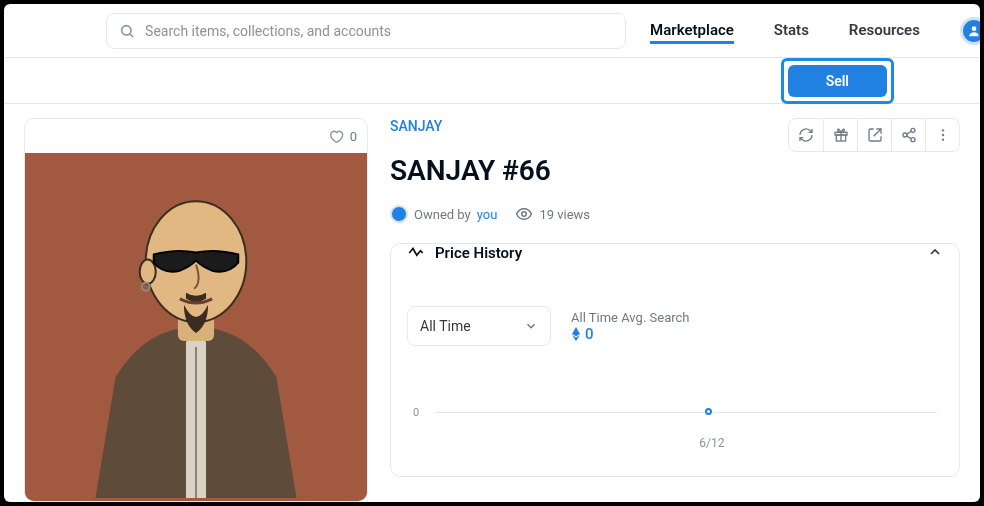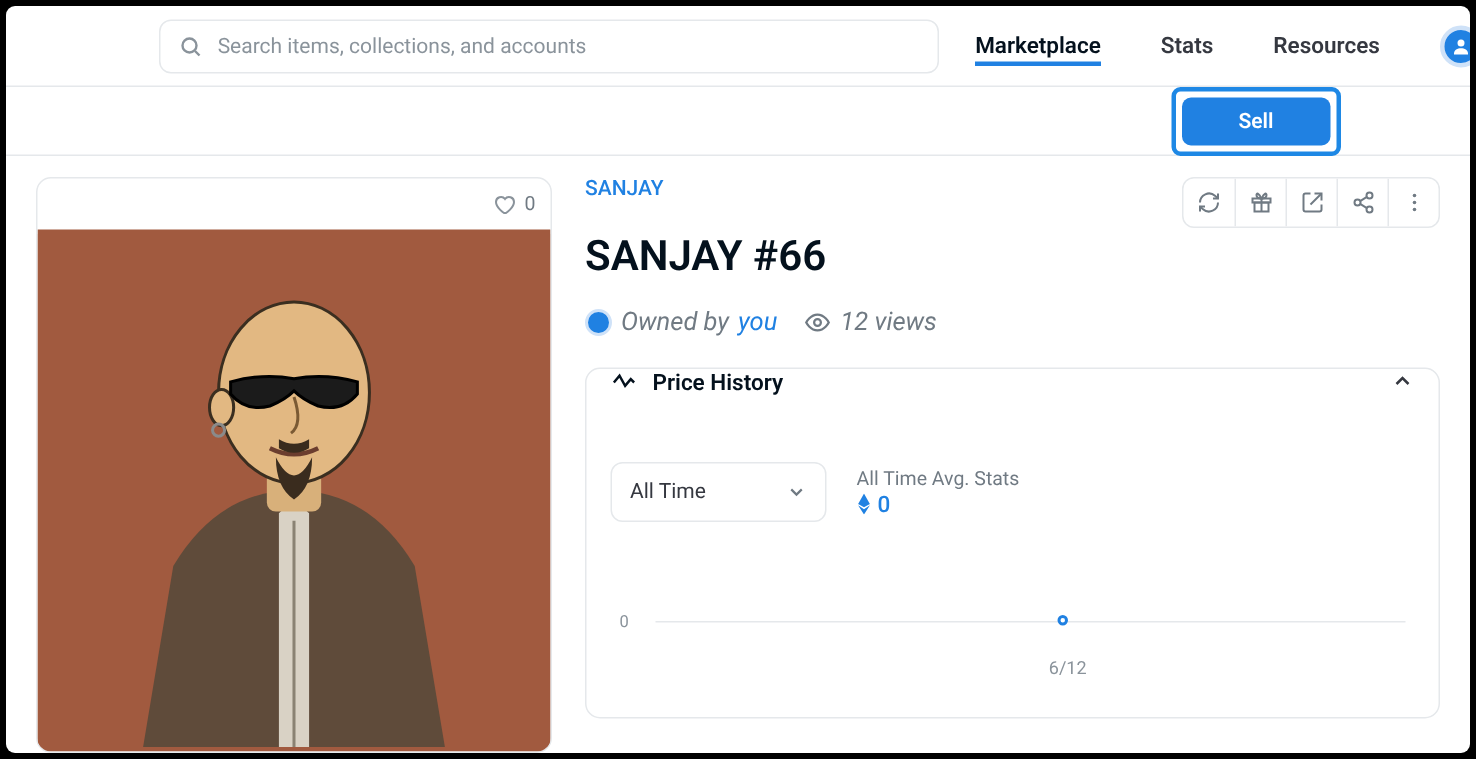--- a/index.html
+++ b/index.html
@@ -26,21 +26,21 @@
   .nft-card-head { height: 34px; display:flex; align-items:center; justify-content:flex-end; padding:0 10px; gap:6px; color:#707a83; font-size:13px; }
   .nft-img { flex:1; background:#a15a3f; position:relative; overflow:hidden; }
   
   .right { flex:1; display:flex; flex-direction:column; min-width:0; }
   .row-top { display:flex; align-items:flex-start; }
   .collection { color:#2081e2; font-size:14px; font-weight:500; margin-bottom:20px; cursor:pointer; }
   .title { font-size:28px; font-weight:600; color:#04111d; margin-bottom:18px; }
   .actions { margin-left:auto; display:flex; border:1px solid #e5e8eb; border-radius:8px; overflow:hidden; }
   .actions .ab { width:34px; height:32px; display:flex; align-items:center; justify-content:center; border-left:1px solid #e5e8eb; color:#707a83; cursor:pointer; }
   .actions .ab:first-child { border-left:0; }
-  .owner-row { display:flex; align-items:flex-end; gap:18px; font-size:17px; color:#707a83; margin-bottom:20px;font-style:italic; }
+  .owner-row { display:flex; align-items:flex-end; gap:18px; font-size:13px; color:#707a83; margin-bottom:20px; }
   .owner-row .chip { display:flex; align-items:center; gap:6px; }
   .owner-row .you { color:#2081e2; cursor:pointer; }
   .mini-avatar { width:18px; height:18px; border-radius:50%; background:#2081e2; border:2px solid #cfe2f8; display:inline-block; }
   
   .panel { border:1px solid #e5e8eb; border-radius:10px; overflow:hidden; }
   .panel-head { height:46px; display:flex; align-items:flex-start; padding:0 16px; font-size:15px; font-weight:600; color:#04111d; gap:10px; cursor:pointer; }
   .panel-head .chev { margin-left:auto; color:#353840; }
   .panel-body { padding: 16px 16px 8px 16px; }
   .filter-row { display:flex; align-items:center; gap:20px; margin-bottom:12px; }
   .select { width:144px; height:40px; border:1px solid #e5e8eb; border-radius:8px; display:flex; align-items:center; justify-content:space-between; padding:0 12px; font-size:14px; color:#353840; cursor:pointer; }
@@ -178,21 +178,21 @@
         <span class="chip">
           <span class="mini-avatar"></span>
           <span>Owned by</span>
           <span class="you">you</span>
         </span>
         <span class="chip">
           <svg width="18" height="18" viewBox="0 0 24 24" fill="none" stroke="#707a83" stroke-width="2">
               <path d="M2 12s3.5-7 10-7 10 7 10 7-3.5 7-10 7S2 12 2 12z"></path>
               <circle cx="12" cy="12" r="3"></circle>
             </svg>
-          <span>12 views</span>
+          <span>19 views</span>
         </span>
       </div>
 
       <div class="panel">
         <div class="panel-head">
           <svg width="18" height="18" viewBox="0 0 24 24" fill="none" stroke="#04111d" stroke-width="2.2">
               <polyline points="3 12 8 6 13 15 18 9 21 12"></polyline>
             </svg>
           <span>Price History</span>
           <svg class="chev" width="16" height="16" viewBox="0 0 24 24" fill="none" stroke="currentColor" stroke-width="2.5">
@@ -201,21 +201,21 @@
         </div>
         <div class="panel-body">
           <div class="filter-row">
             <div class="select">
               <span>All Time</span>
               <svg width="14" height="14" viewBox="0 0 24 24" fill="none" stroke="#707a83" stroke-width="2.5">
                   <polyline points="6 9 12 15 18 9"></polyline>
                 </svg>
             </div>
             <div>
-              <div class="stat-label">All Time Avg. Stats</div>
+              <div class="stat-label">All Time Avg. Search</div>
               <div class="stat-value">
                 <svg width="10" height="14" viewBox="0 0 10 16" fill="#2081e2">
                     <path d="M5 0 L9.5 8 L5 10.5 L0.5 8 Z"></path>
                     <path d="M5 12 L9.5 9 L5 16 L0.5 9 Z"></path>
                   </svg>
                 <span>0</span>
               </div>
             </div>
           </div>
           <div class="chart">

